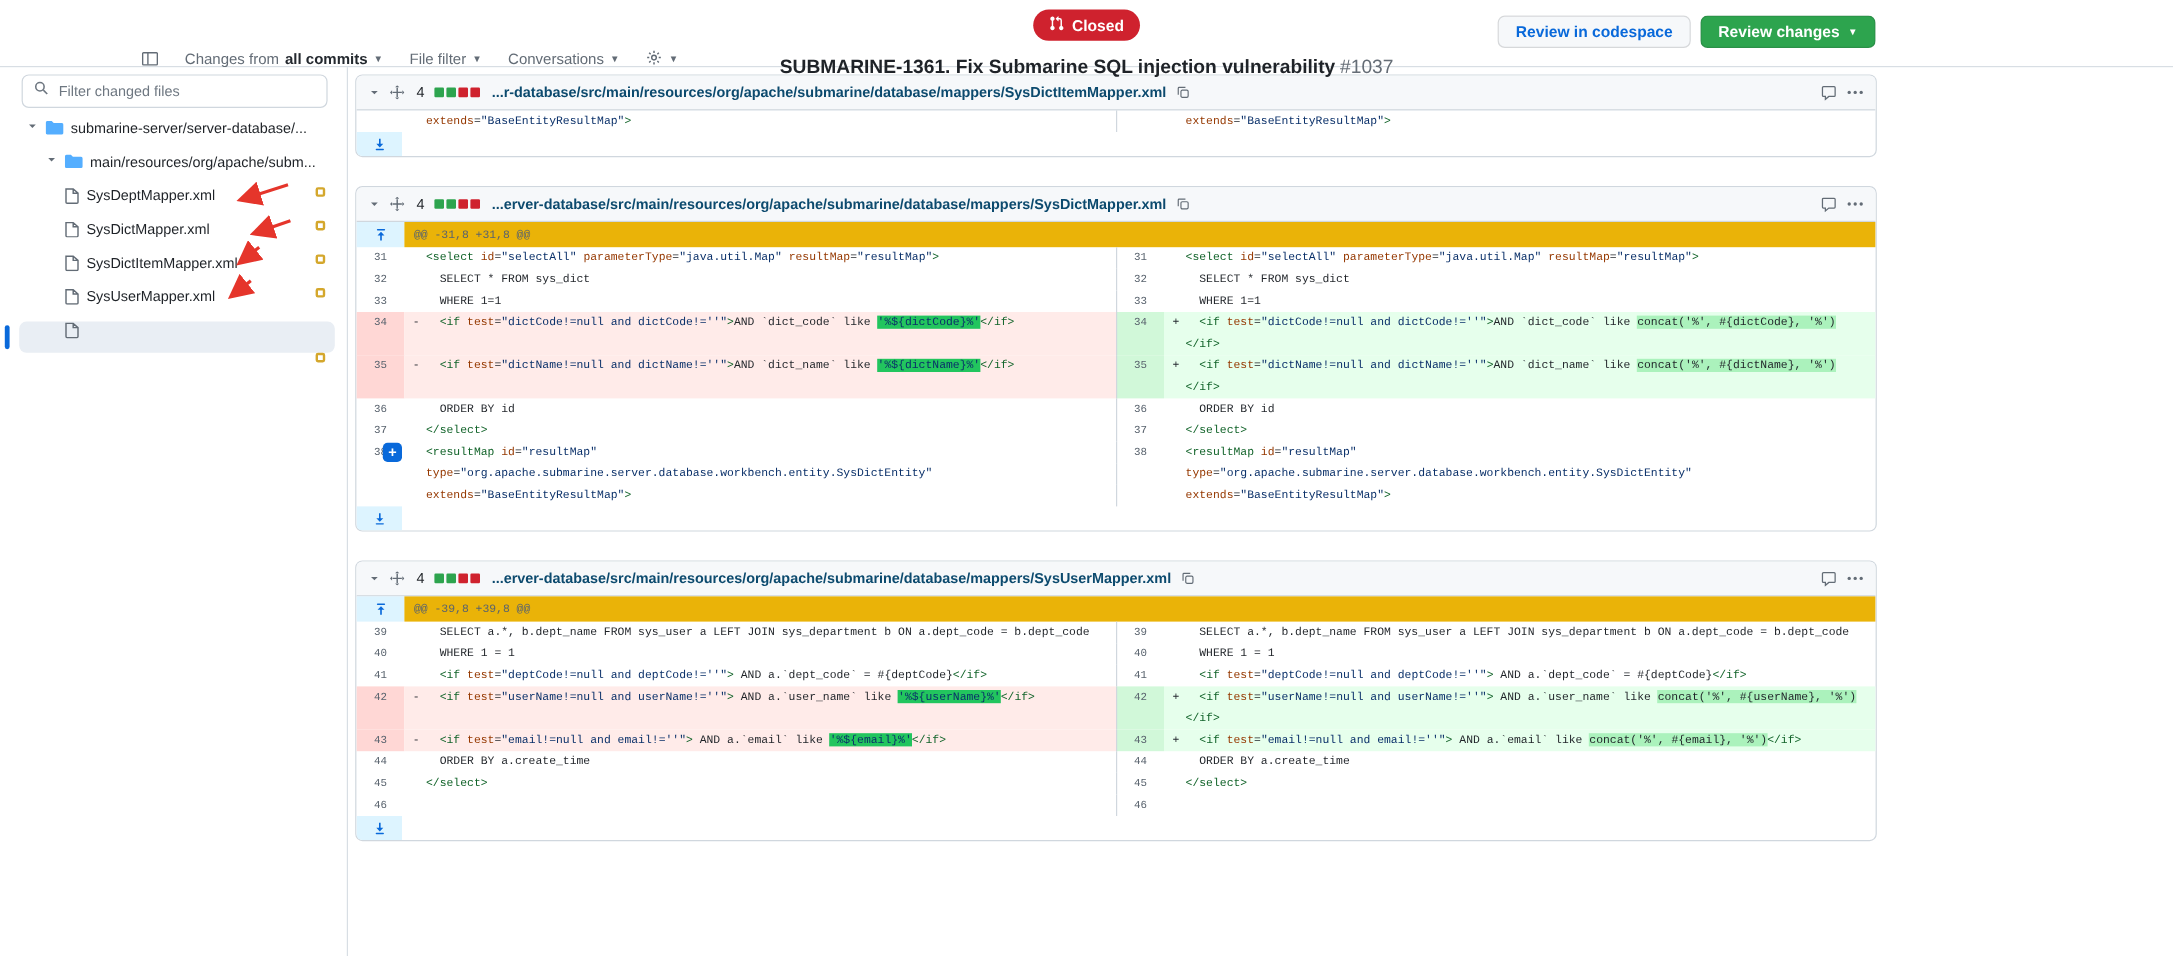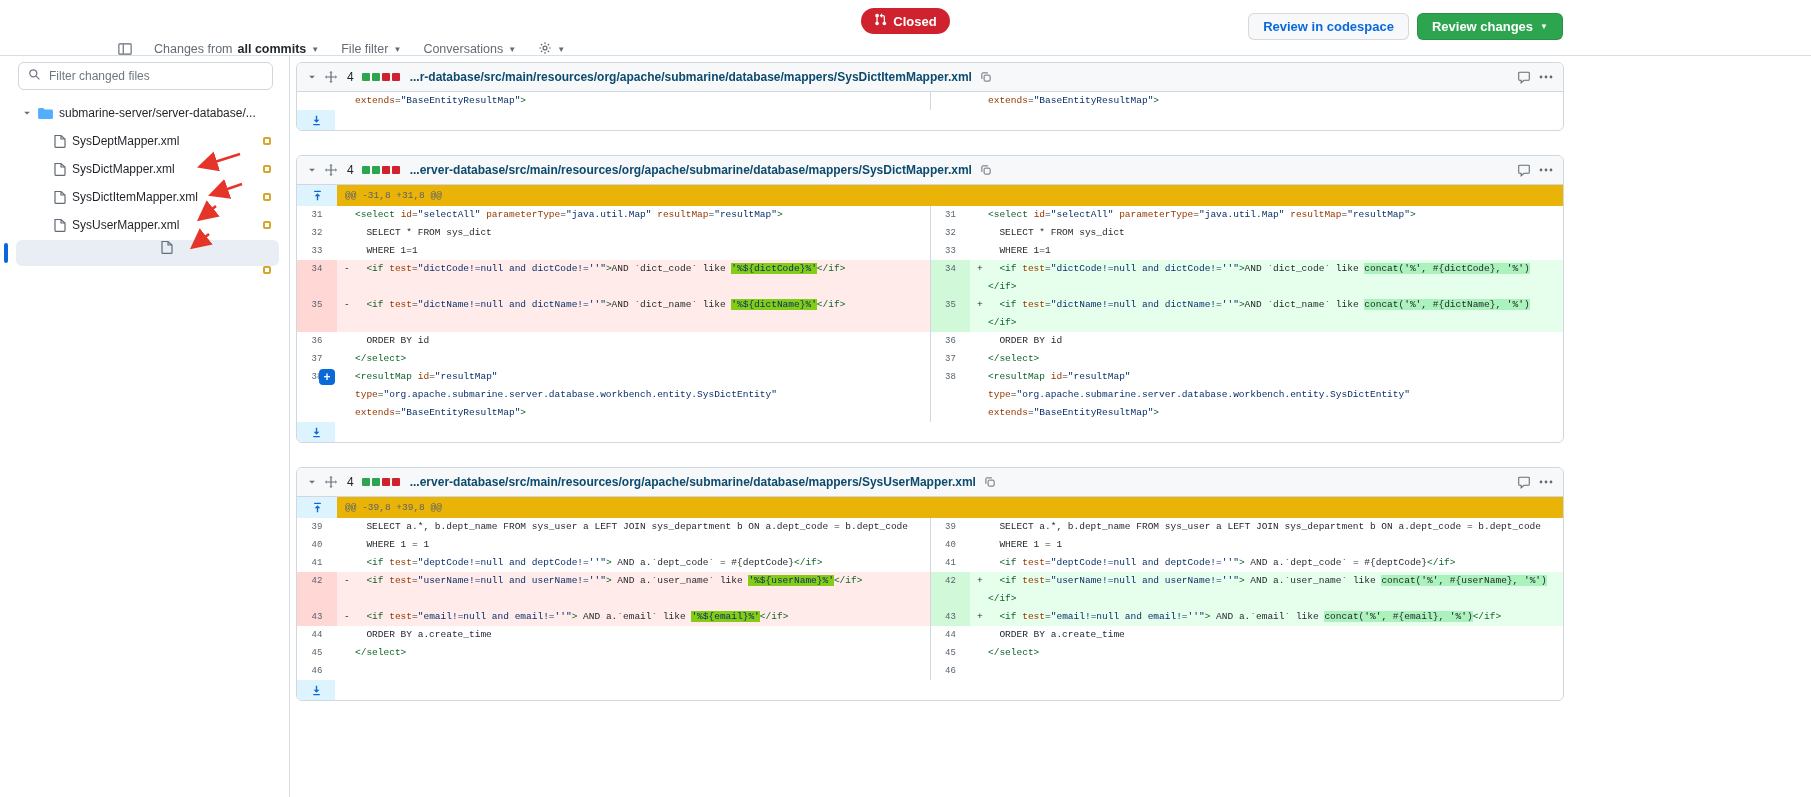--- a/index.html
+++ b/index.html
@@ -27,21 +27,21 @@
   .btn-green { background:#2da44e; color:#fff; }
   .btn-green .caret { color:#fff; }
   
   .content { display:flex; height:741px; }
   .sidebar { width:290px; min-width:290px; border-right:1px solid #d8dee4; padding-top:6px; position:relative; }
   .filter-box { margin:0 16px 10px 18px; height:28px; border:1px solid #d0d7de; border-radius:6px;
     display:flex; align-items:center; gap:6px; padding:0 9px; background:#fff; }
   .filter-box input { border:none; outline:none; font-size:12px; width:100%; color:#1f2328; background:transparent; }
   .filter-box input::placeholder { color:#6e7781; }
   .tree { padding-left:16px; padding-right:10px; }
-  .tree-row { display:flex; align-items:center; height:26px; gap:6px; margin-bottom:2px; border-radius:6px;
+  .tree-row { display:flex; align-items:flex-start; height:26px; gap:6px; margin-bottom:2px; border-radius:6px;
     font-size:12px; position:relative; cursor:pointer; }
   .tree-row.selected { background:#e9eef4;flex-direction:column; }
   .tree-row.selected::before { content:""; position:absolute; left:-12px; top:3px; width:4px; height:20px;
     border-radius:2px; background:#0969da; }
   .tree-label { white-space:nowrap; overflow:hidden; }
   .ticon { display:inline-flex; align-items:center; }
   .status-square { width:8px; height:8px; border:2px solid #d4a72c; border-radius:2px; margin-left:auto; margin-right:8px; flex:none; }
   .arrows { position:absolute; left:0; top:0; pointer-events:none; }
   
   .diffs { flex:1; padding:6px 0 40px 6px; }
@@ -65,41 +65,42 @@
   .rnum { border-left:1px solid #d0d7de; }
   .code { position:relative; padding-left:18px; padding-right:4px; overflow:hidden; }
   .code.del { background:#ffebe9; }
   .code.add { background:#e6ffec; }
   .vline { white-space:pre; height:18px; line-height:18px; }
   .sign { position:absolute; left:7px; top:0; line-height:18px; color:#24292f; }
   .c-p { color:#1f2328; }
   .c-t { color:#116329; }
   .c-a { color:#953800; }
   .c-s { color:#0a3069; }
-  .c-ed { background:#84cc16; color:#0a3069; }
+  .c-ed { background:#22c55e; color:#0a3069; }
   .c-ea { background:#abf2bc; color:#1f2328; }
   .hunk-gut { background:#ddf4ff; height:21px; display:flex; align-items:center; justify-content:center; cursor:pointer; }
   .hunk-text { background:#eab308; color:#59636e; line-height:21px; padding-left:8px; grid-column:2/5; }
   .exprow { height:20px; }
   .expcell { width:38px; height:20px; background:#ddf4ff; display:flex; align-items:center; justify-content:center; cursor:pointer; }
   .plus-btn { position:absolute; left:22px; top:1px; width:16px; height:16px; background:#0969da; color:#fff;
     border-radius:4px; display:flex; align-items:center; justify-content:center;
     font-family:"Liberation Sans",sans-serif; font-size:12px; font-weight:700; z-index:3; cursor:pointer; }
 </style>
 </head>
 <body>
 
 <div class="pr-header">
   <div class="row1">
     <span class="closed-badge">
       <span><svg width="13" height="13" viewBox="0 0 16 16" fill="#fff">
             <path d="M1.5 3.25a2.25 2.25 0 1 1 3 2.122v5.256a2.251 2.251 0 1 1-1.5 0V5.372A2.25 2.25 0 0 1 1.5 3.25zm5.677-.177L9.573.677A.25.25 0 0 1 10 .854V2.5h1A2.5 2.5 0 0 1 13.5 5v5.628a2.251 2.251 0 1 1-1.5 0V5a1 1 0 0 0-1-1h-1v1.646a.25.25 0 0 1-.427.177L7.177 3.427a.25.25 0 0 1 0-.354z"></path>
           </svg></span>
       <span>Closed</span>
     </span>
+    <h1 class="pr-title"><span>SUBMARINE-1361. Fix Submarine SQL injection vulnerability</span><span class="pr-num">#1037</span></h1>
   </div>
   <div class="row2">
     <span class="hicon">
         <svg width="14" height="14" viewBox="0 0 16 16">
           <path fill="none" stroke="#636c76" stroke-width="1.3" d="M1.8 2.2h12.4a.8.8 0 0 1 .8.8v10a.8.8 0 0 1-.8.8H1.8a.8.8 0 0 1-.8-.8V3a.8.8 0 0 1 .8-.8z"></path>
           <path stroke="#636c76" stroke-width="1.3" d="M6 2.5v11"></path>
         </svg>
       </span>
     <span class="menu-item">
         <span>Changes from</span>
@@ -147,20 +148,33 @@
               <path fill="#636c76" d="M3.5 6l4.5 4.5L12.5 6z"></path>
             </svg>
           </span>
           <span class="ticon">
             <svg width="15" height="13" viewBox="0 0 16 14">
               <path fill="#54aeff" d="M0 2.5A1.5 1.5 0 0 1 1.5 1h3.9l1.8 1.8h7.3A1.5 1.5 0 0 1 16 4.3v7.2a1.5 1.5 0 0 1-1.5 1.5h-13A1.5 1.5 0 0 1 0 11.5z"></path>
             </svg>
           </span>
           <span class="tree-label">submarine-server/server-database/...</span>
         </div>
+        <div class="tree-row" style="padding-left: 22px;">
+          <span class="ticon">
+            <svg width="10" height="10" viewBox="0 0 16 16">
+              <path fill="#636c76" d="M3.5 6l4.5 4.5L12.5 6z"></path>
+            </svg>
+          </span>
+          <span class="ticon">
+            <svg width="15" height="13" viewBox="0 0 16 14">
+              <path fill="#54aeff" d="M0 2.5A1.5 1.5 0 0 1 1.5 1h3.9l1.8 1.8h7.3A1.5 1.5 0 0 1 16 4.3v7.2a1.5 1.5 0 0 1-1.5 1.5h-13A1.5 1.5 0 0 1 0 11.5z"></path>
+            </svg>
+          </span>
+          <span class="tree-label">main/resources/org/apache/subm...</span>
+        </div>
         <div class="tree-row" style="padding-left: 38px;">
           <span class="ticon">
             <svg width="12" height="14" viewBox="0 0 12 14">
               <path fill="none" stroke="#636c76" stroke-width="1.2" d="M1 1.5h6L11 5v7.5a.9.9 0 0 1-.9.9H1.9a.9.9 0 0 1-.9-.9zM7 1.5V5h4"></path>
             </svg>
           </span>
           <span class="tree-label">SysDeptMapper.xml</span>
           <span class="status-square"></span>
         </div>
         <div class="tree-row" style="padding-left: 38px;">

